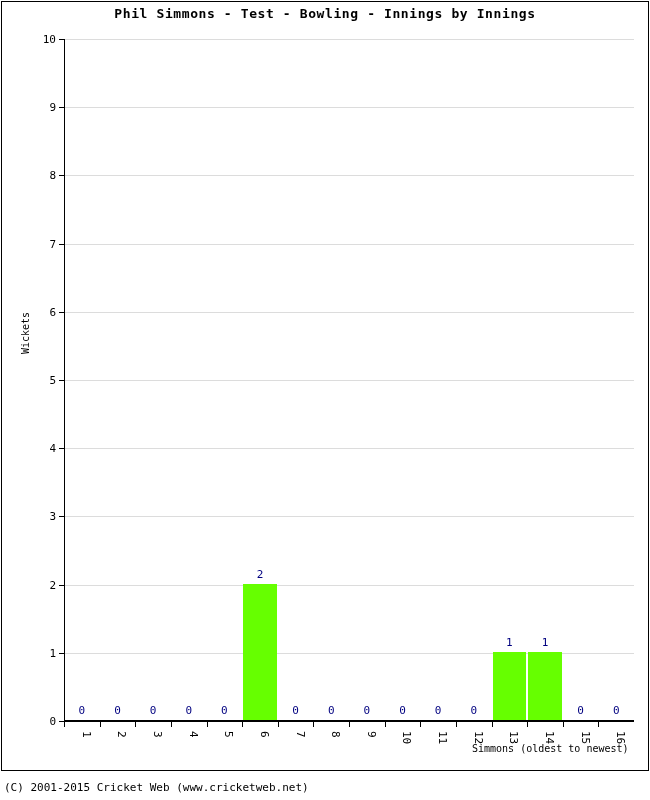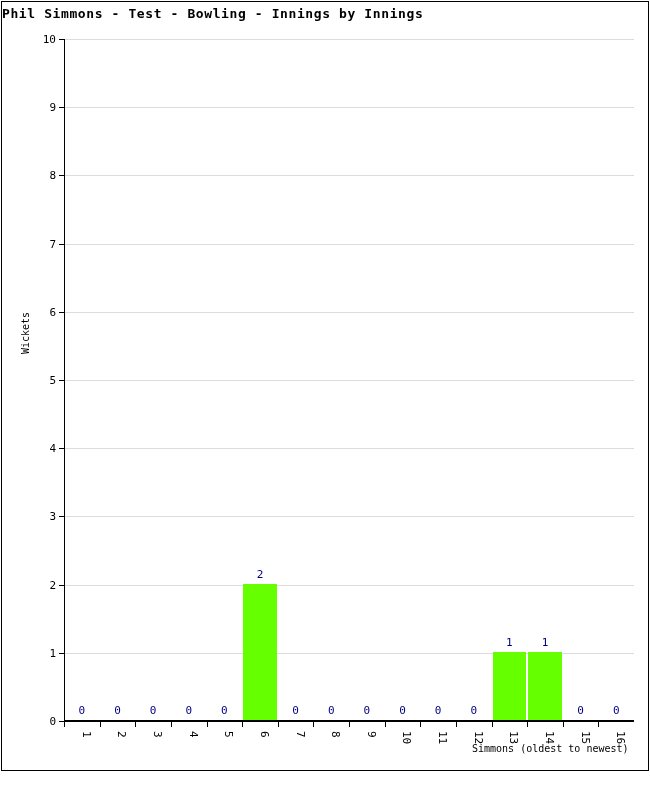--- a/index.html
+++ b/index.html
@@ -20,21 +20,21 @@
     position: absolute;
     left: 1px; top: 1px;
     width: 648px; height: 770px;
     border: 1px solid #000000;
     background: #ffffff;
   }
   #chart-title {
     position: absolute;
     left: 0; top: 4px;
     width: 646px;
-    text-align: left;
+    text-align: center;
     font-size: 13px;
     font-weight: bold;
     color: #000000;
     letter-spacing: 0.6px;
     white-space: nowrap;
   }
   
   #plot {
     position: absolute;
     left: 62px;
@@ -258,13 +258,14 @@
           <div class="bar-label" style="left: 480.938px; top: 596.8px; color: rgb(0, 0, 128);">1</div>
           <div class="bar-label" style="left: 516.562px; top: 665px; color: rgb(0, 0, 128);">0</div>
           <div class="bar-label" style="left: 552.188px; top: 665px; color: rgb(0, 0, 128);">0</div>
         </div>
     </div>
 
     <div id="y-axis-title">Wickets</div>
     <div id="x-axis-title">Simmons (oldest to newest)</div>
   </div>
 
+  <div id="footer">(C) 2001-2015 Cricket Web (www.cricketweb.net)</div>
 </div>
 
 </body></html>

